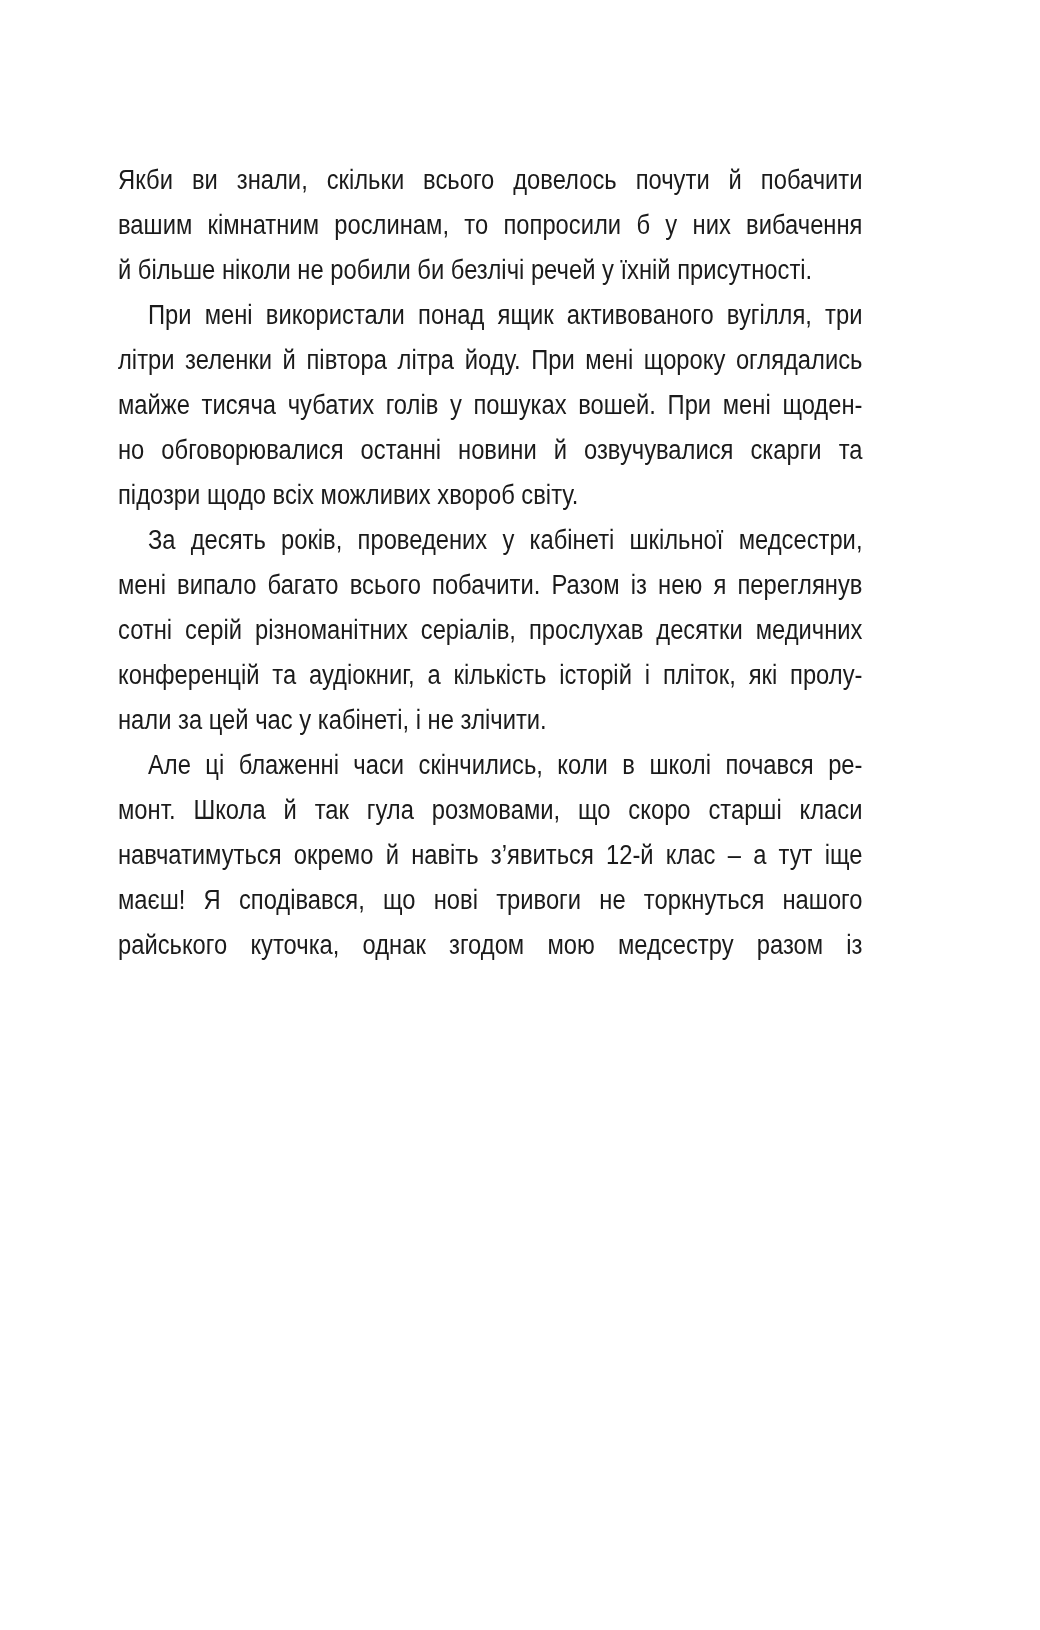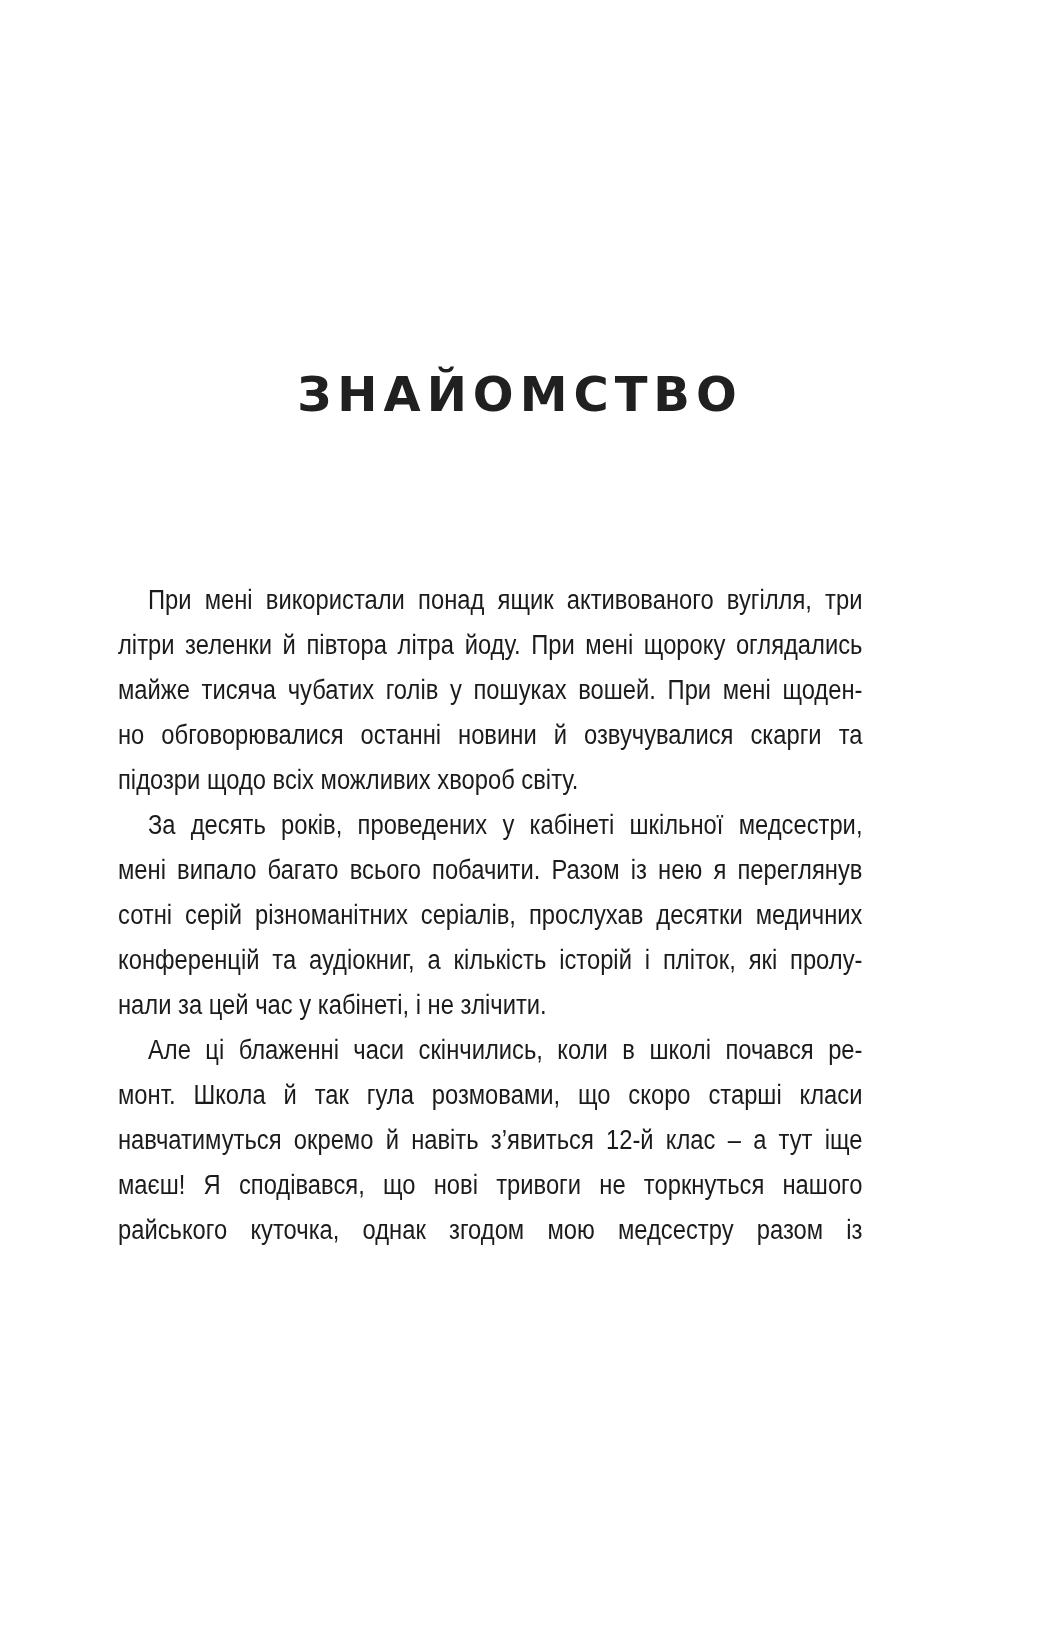--- a/index.html
+++ b/index.html
@@ -54,23 +54,27 @@
     text-align-last: left;
   }
   .line.indent {
     padding-left: 34px;
   }
 </style>
 </head>
 <body>
 
 <div class="page">
-  <h1 class="chapter-title">ЗНАЙОМСТВО</h1>
 
   <section class="body-text" id="body-text">
+      <div class="para">
+        <div class="line">Якби ви знали, скільки всього довелось почути й побачити</div>
+        <div class="line">вашим кімнатним рослинам, то попросили б у них вибачення</div>
+        <div class="line para-end">й більше ніколи не робили би безлічі речей у їхній присутності.</div>
+      </div>
       <div class="para">
         <div class="line indent">При мені використали понад ящик активованого вугілля, три</div>
         <div class="line">літри зеленки й півтора літра йоду. При мені щороку оглядались</div>
         <div class="line">майже тисяча чубатих голів у пошуках вошей. При мені щоден-</div>
         <div class="line">но обговорювалися останні новини й озвучувалися скарги та</div>
         <div class="line para-end">підозри щодо всіх можливих хвороб світу.</div>
       </div>
       <div class="para">
         <div class="line indent">За десять років, проведених у кабінеті шкільної медсестри,</div>
         <div class="line">мені випало багато всього побачити. Разом із нею я переглянув</div>

